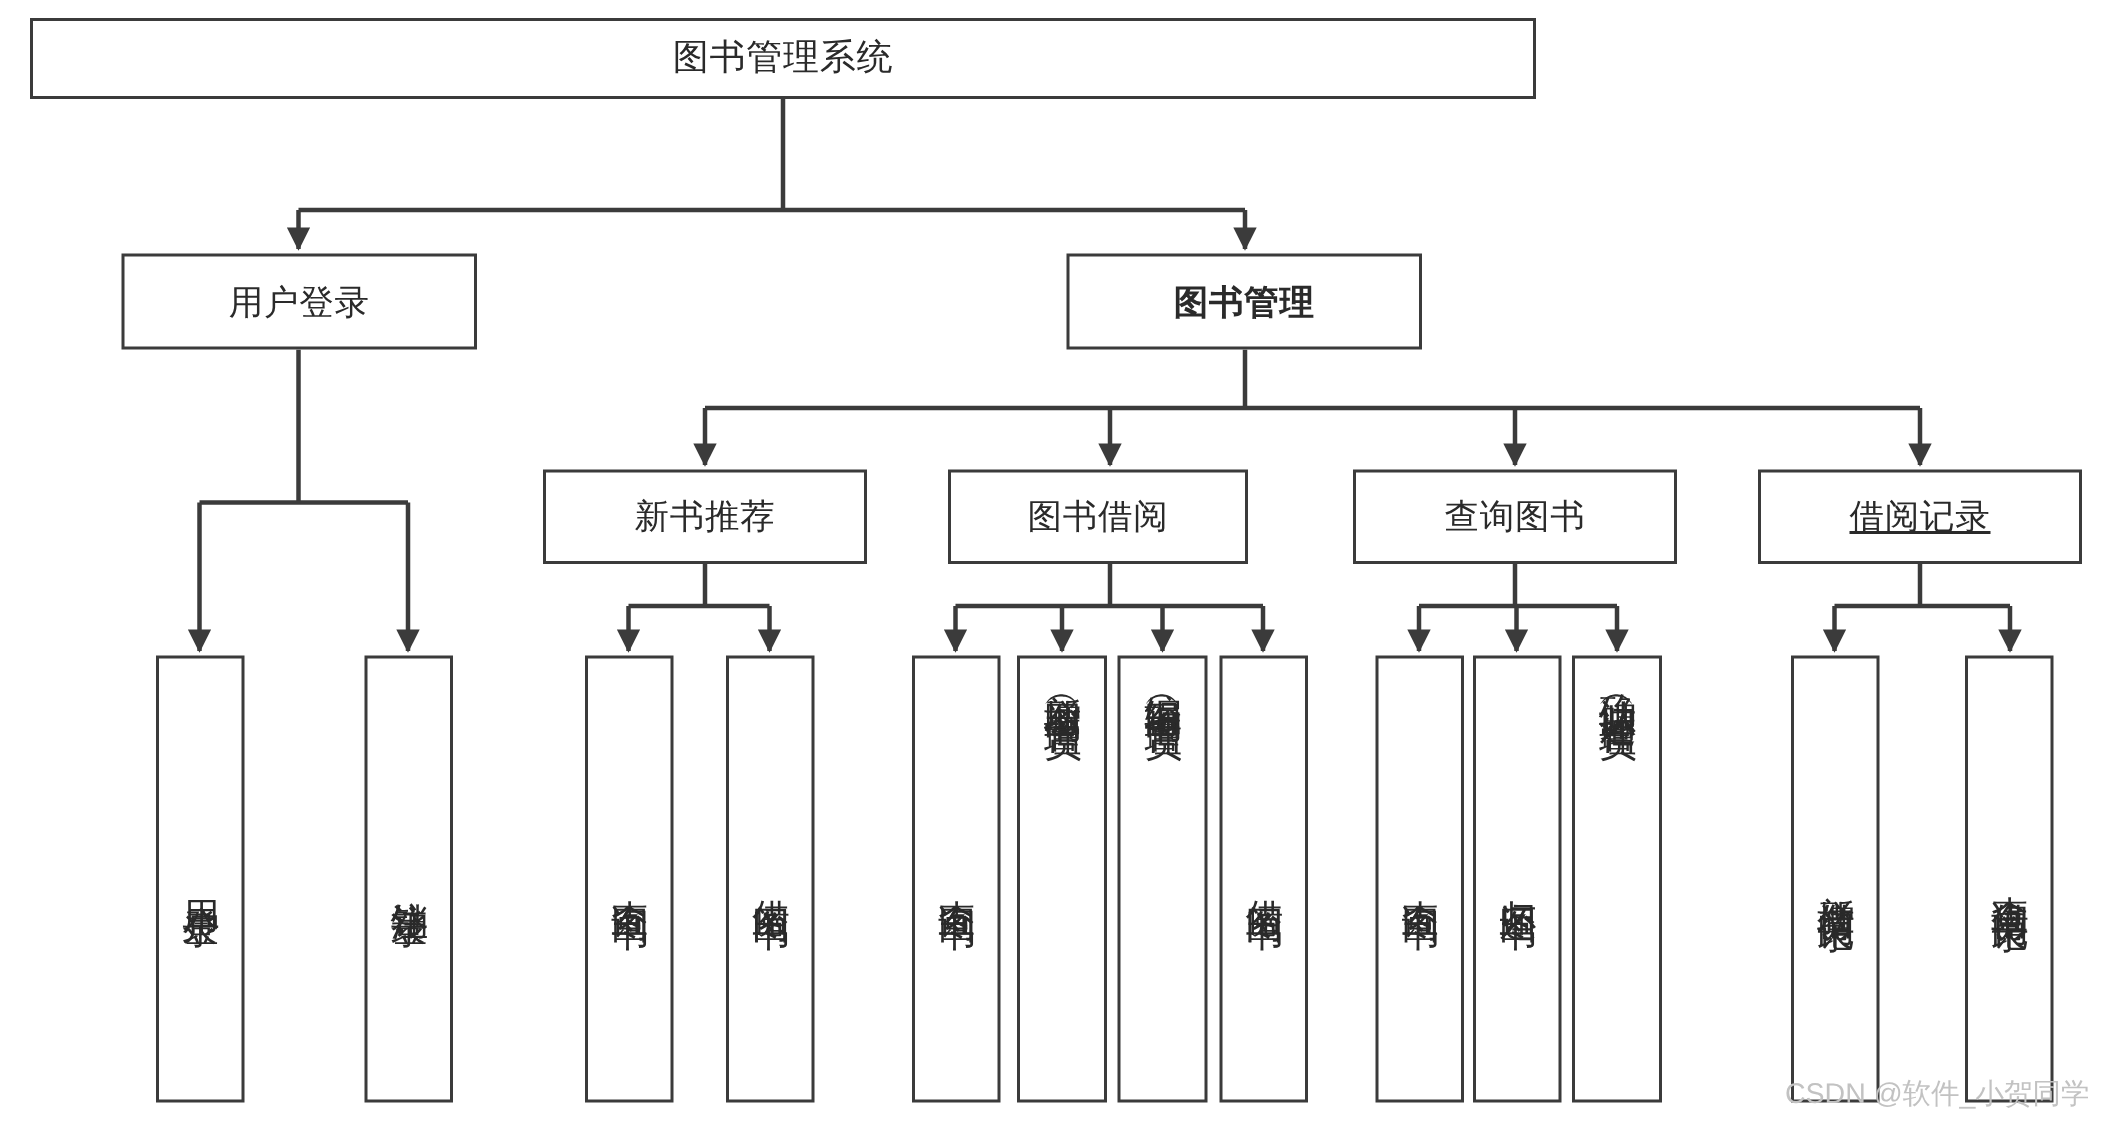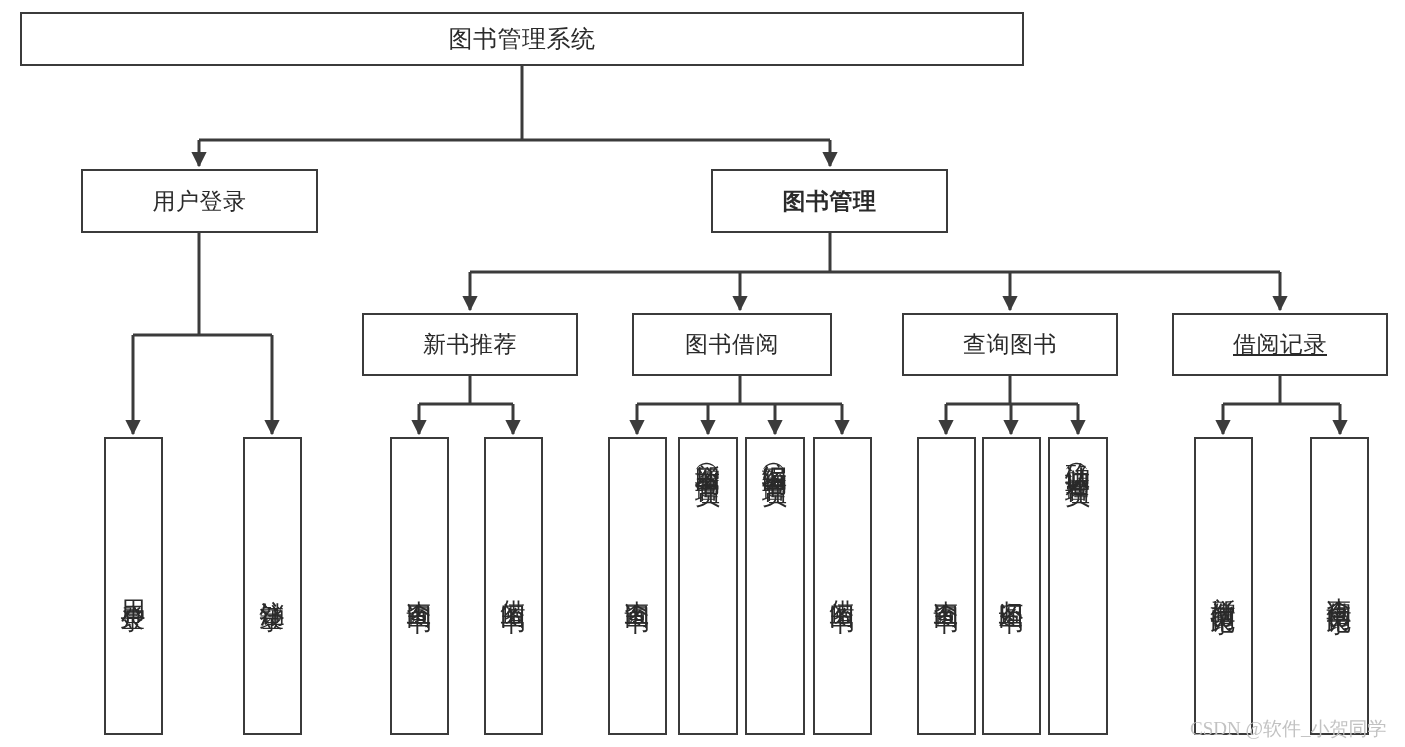--- a/index.html
+++ b/index.html
@@ -68,21 +68,21 @@
     letter-spacing: 3px;
   }
   #watermark {
     position: absolute;
     left: 1190px;
     top: 716px;
     font-size: 19px;
     color: #c2c2c2;
     white-space: nowrap;
     z-index: 3;
-    font-family: Liberation Serif, serif;
+    font-family: Liberation Sans, sans-serif;
   }
 </style>
 </head>
 <body>
 
 <div id="canvas">
 
   <svg id="edges" viewBox="0 0 1405 747" width="1405" height="747" aria-hidden="true">
     <defs>
       <marker id="arrow" viewBox="0 0 10 10" refX="9.2" refY="5" markerWidth="5.2" markerHeight="5.2" orient="auto-start-reverse">

